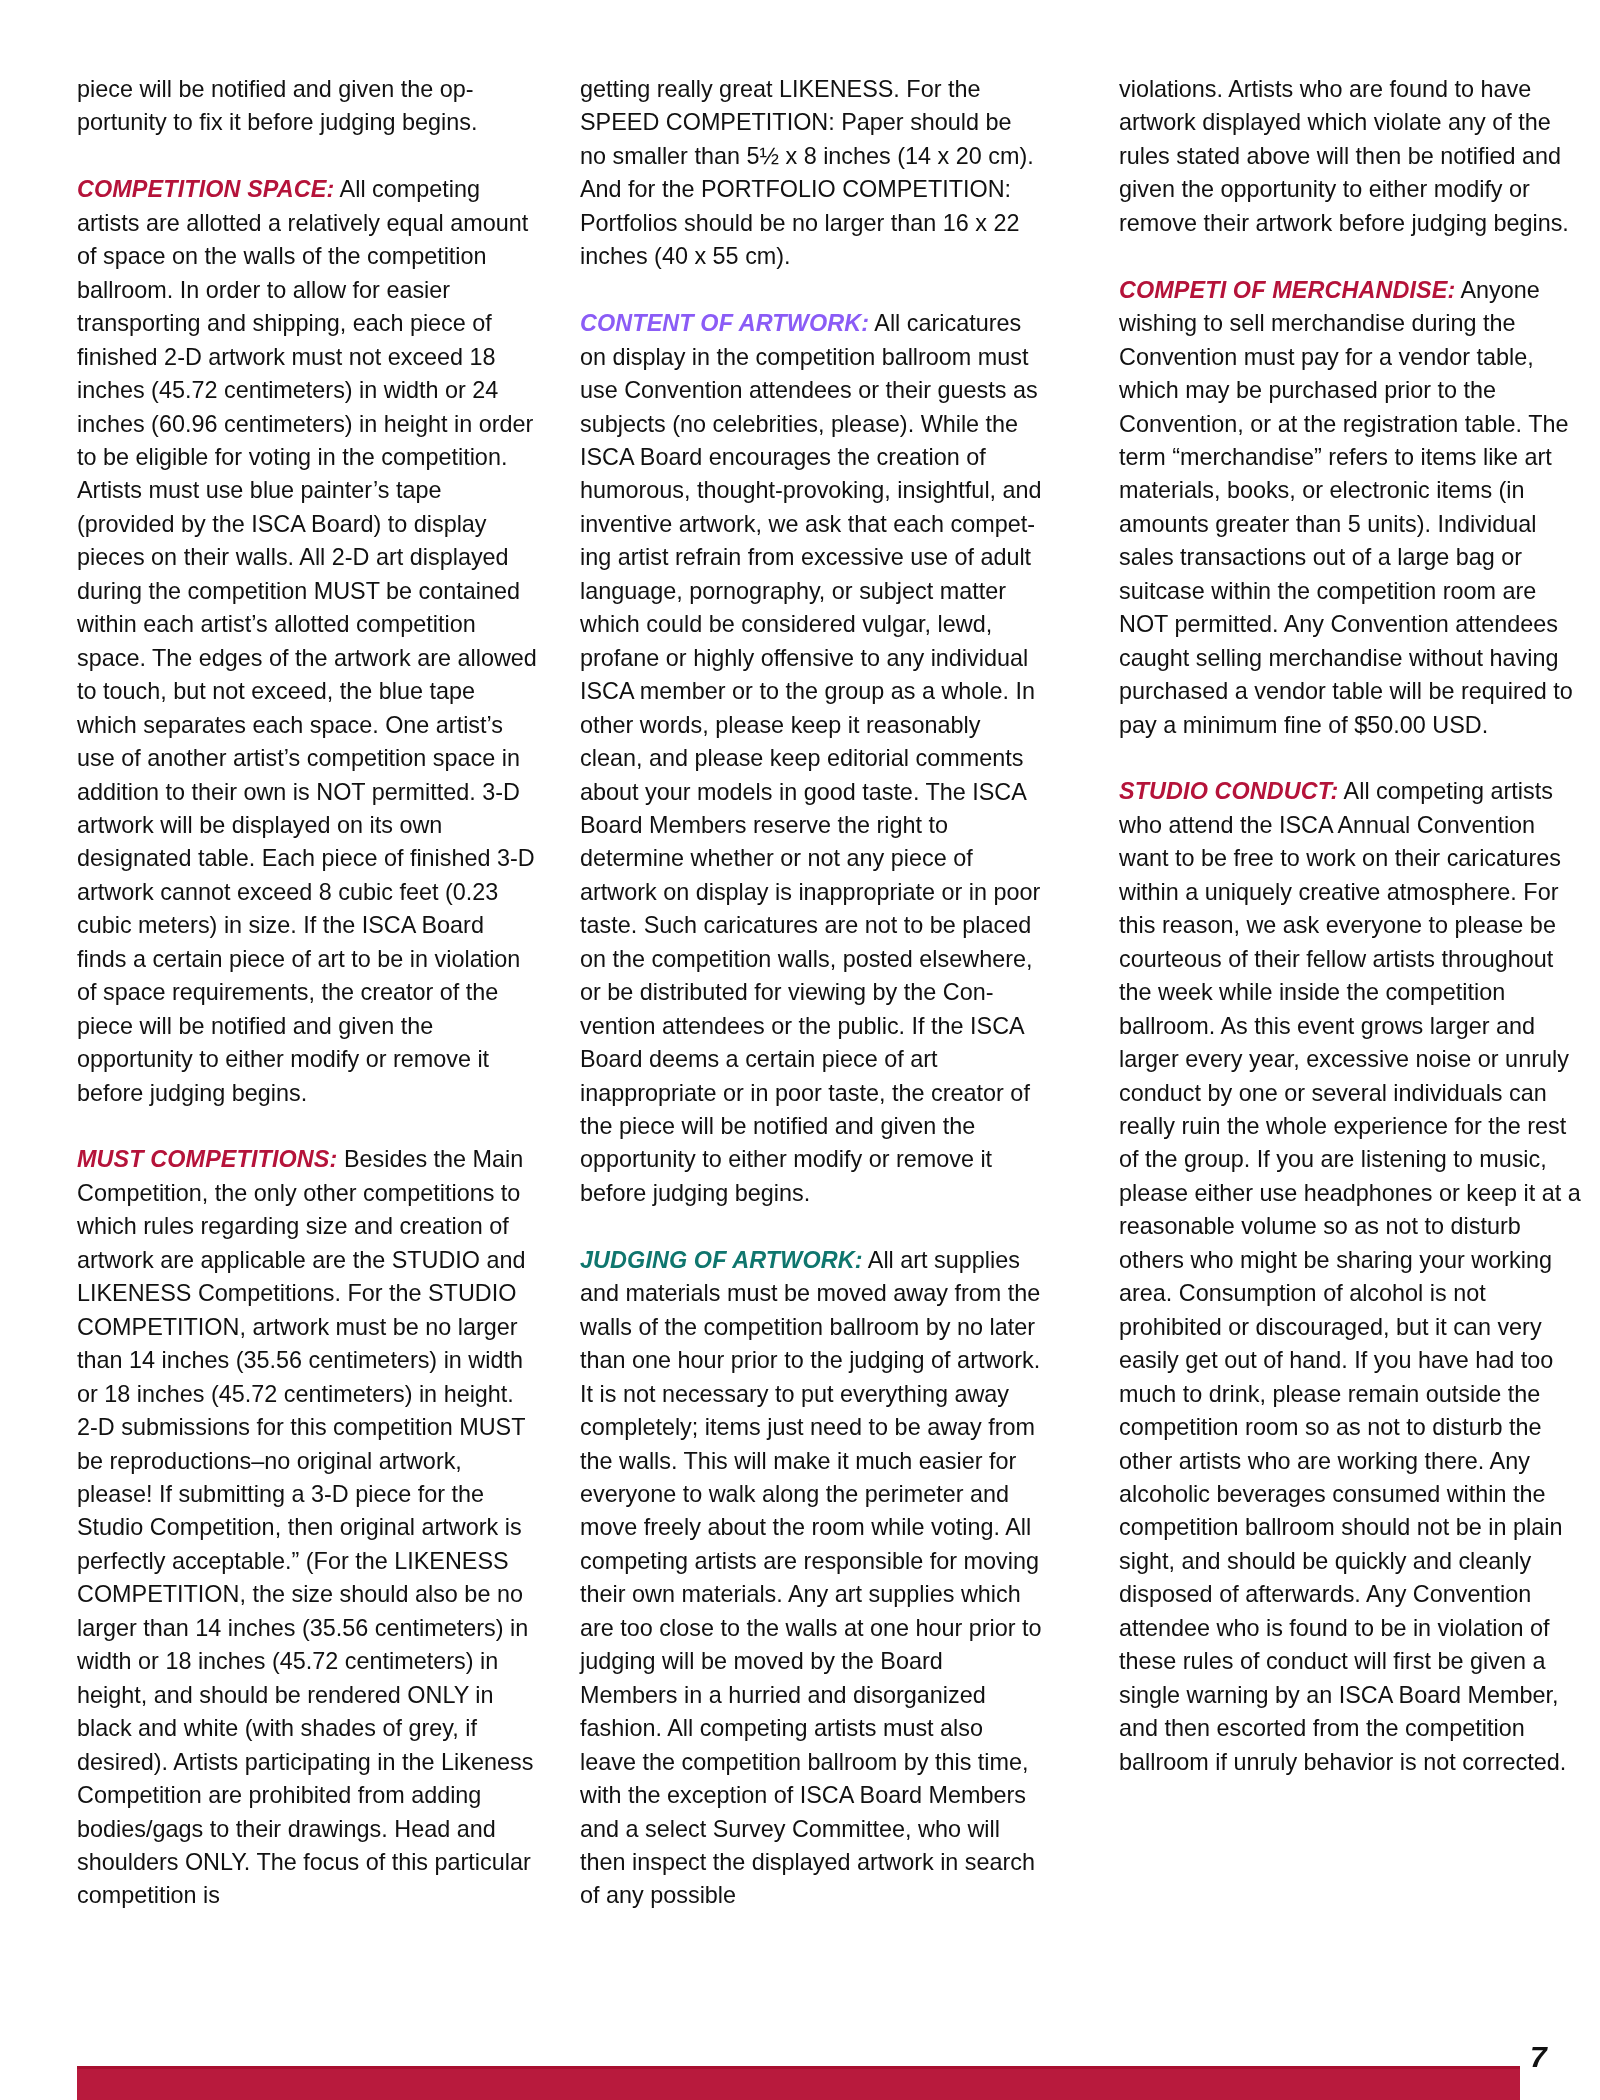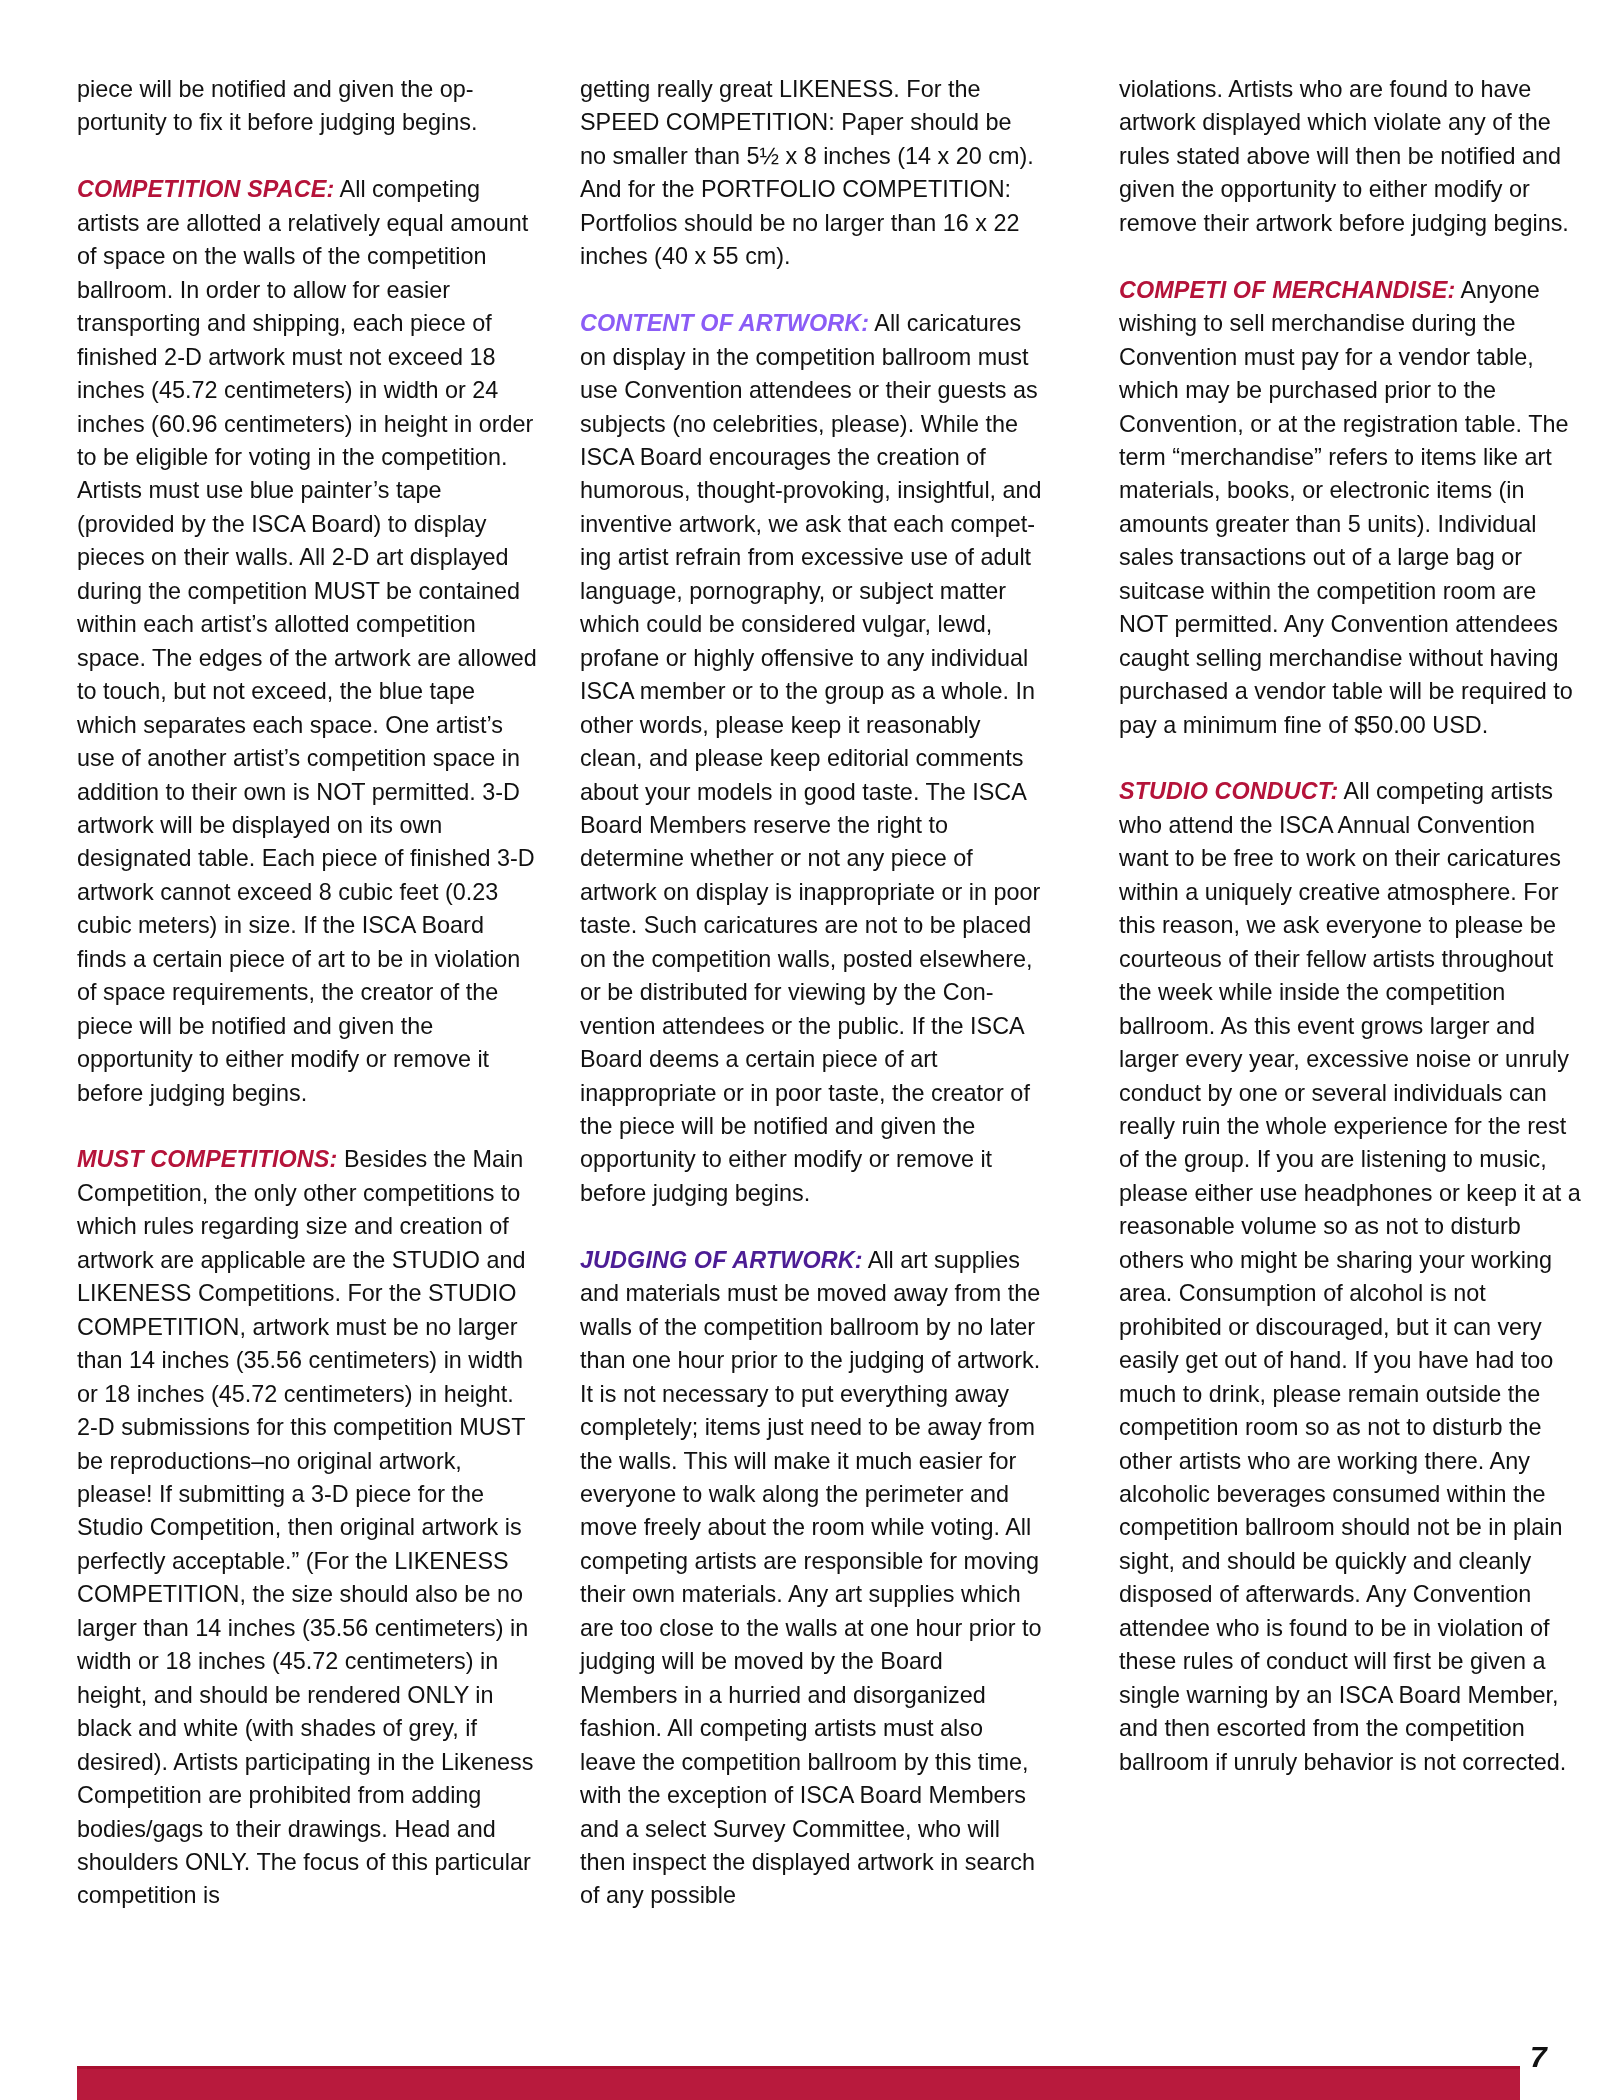--- a/index.html
+++ b/index.html
@@ -67,21 +67,21 @@
 
 <div class="col" id="col2">
   <p class="para">
     <span>getting really great LIKENESS. For the SPEED COMPETITION: Paper should be no smaller than 5½ x 8 inches (14 x 20 cm). And for the PORTFOLIO COMPETITION: Portfolios should be no larger than 16 x 22 inches (40 x 55 cm).</span>
   </p>
   <p class="para">
     <span class="heading" style="color: #8b5cf6; margin-top: 34px;">CONTENT OF ARTWORK:</span>
     <span>All cari­catures on display in the competition ballroom must use Convention attend­ees or their guests as subjects (no ce­lebrities, please). While the ISCA Board encourages the creation of humorous, thought-provoking, insightful, and inven­tive artwork, we ask that each compet­ing artist refrain from excessive use of adult language, pornography, or subject matter which could be considered vulgar, lewd, profane or highly offensive to any individual ISCA member or to the group as a whole. In other words, please keep it reasonably clean, and please keep editorial comments about your models in good taste. The ISCA Board Members reserve the right to determine whether or not any piece of artwork on display is inappropriate or in poor taste. Such caricatures are not to be placed on the competition walls, posted elsewhere, or be distributed for viewing by the Con­vention attendees or the public. If the ISCA Board deems a certain piece of art inappropriate or in poor taste, the creator of the piece will be notified and given the opportunity to either modify or remove it before judging begins.</span>
   </p>
   <p class="para">
-    <span class="heading" style="color: #4c1d95;">JUDGING OF ARTWORK:</span>
+    <span class="heading" style="color: #0f766e;">JUDGING OF ARTWORK:</span>
     <span>All art supplies and materials must be moved away from the walls of the competition ballroom by no later than one hour prior to the judging of artwork. It is not necessary to put everything away completely; items just need to be away from the walls. This will make it much easier for everyone to walk along the perimeter and move freely about the room while voting. All competing artists are responsible for moving their own materials. Any art supplies which are too close to the walls at one hour prior to judging will be moved by the Board Members in a hurried and disorganized fashion. All competing artists must also leave the competition ballroom by this time, with the exception of ISCA Board Members and a select Survey Commit­tee, who will then inspect the displayed artwork in search of any possible</span>
   </p>
 </div>
 
 <div class="col" id="col3">
   <p class="para">
     <span>violations. Artists who are found to have artwork displayed which violate any of the rules stated above will then be noti­fied and given the opportunity to either modify or remove their artwork before judging begins.</span>
   </p>
   <p class="para">
     <span class="heading" style="color: rgb(181, 19, 58);">COMPETI OF MERCHANDISE:</span>

